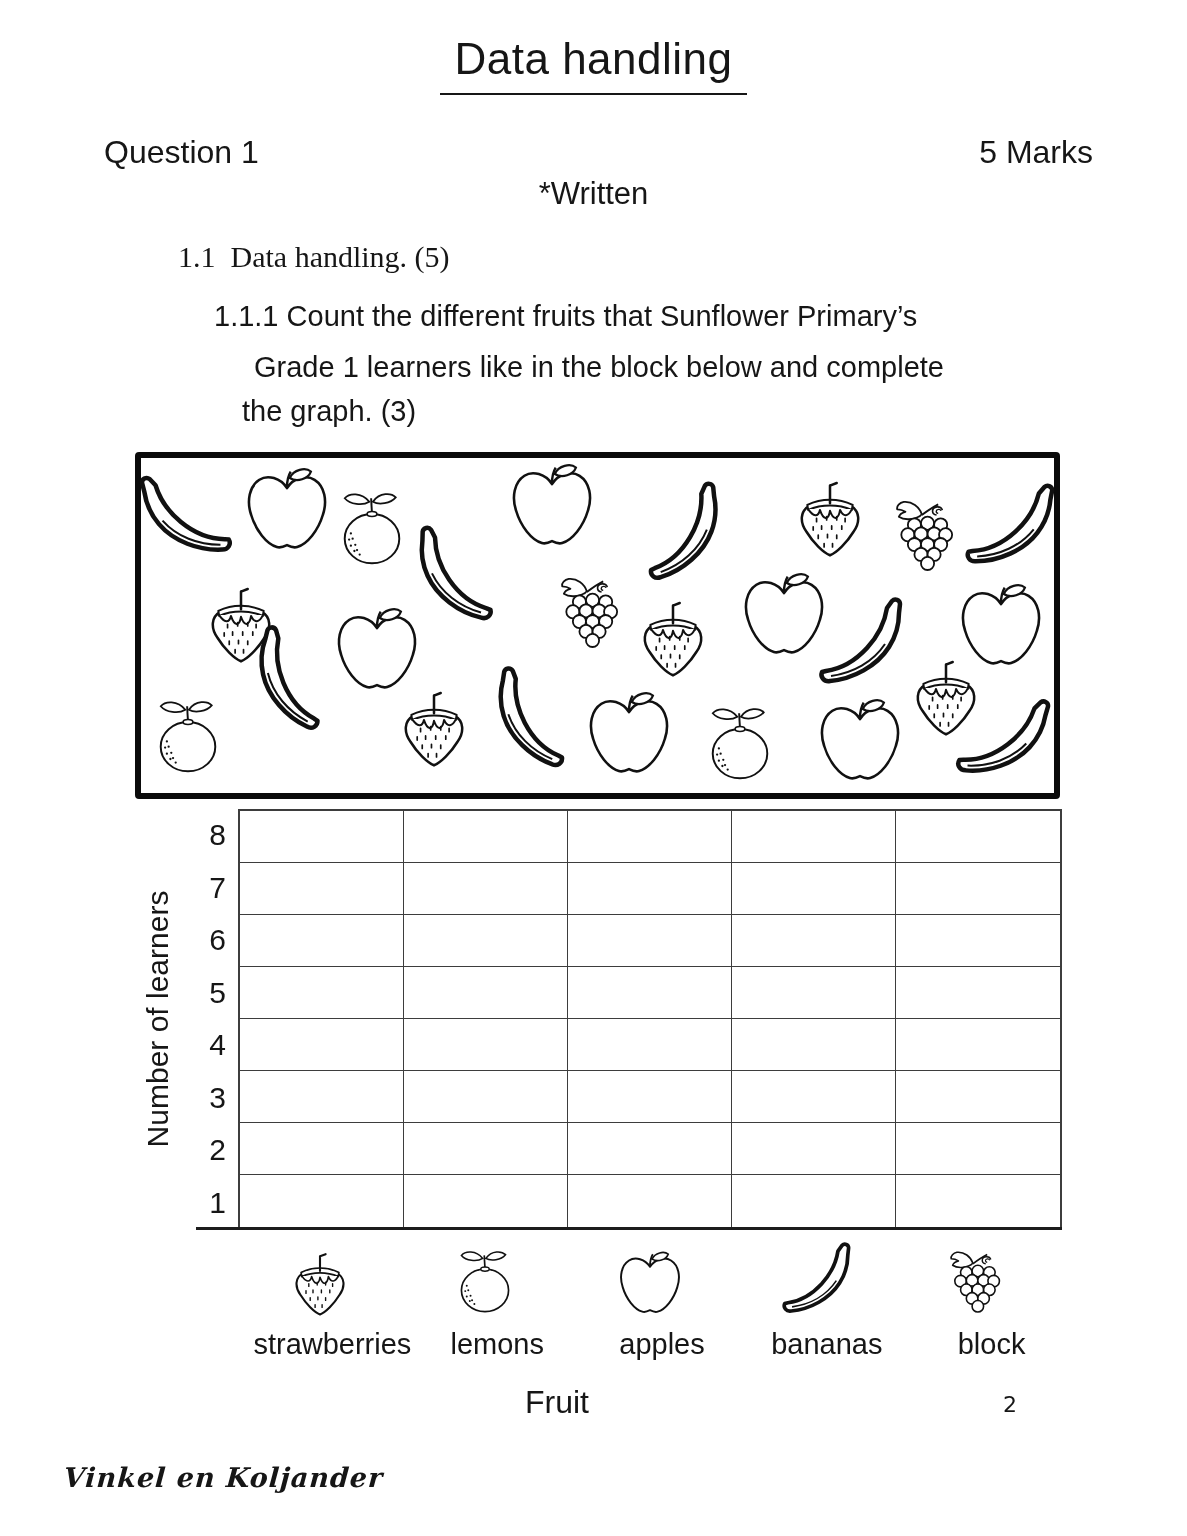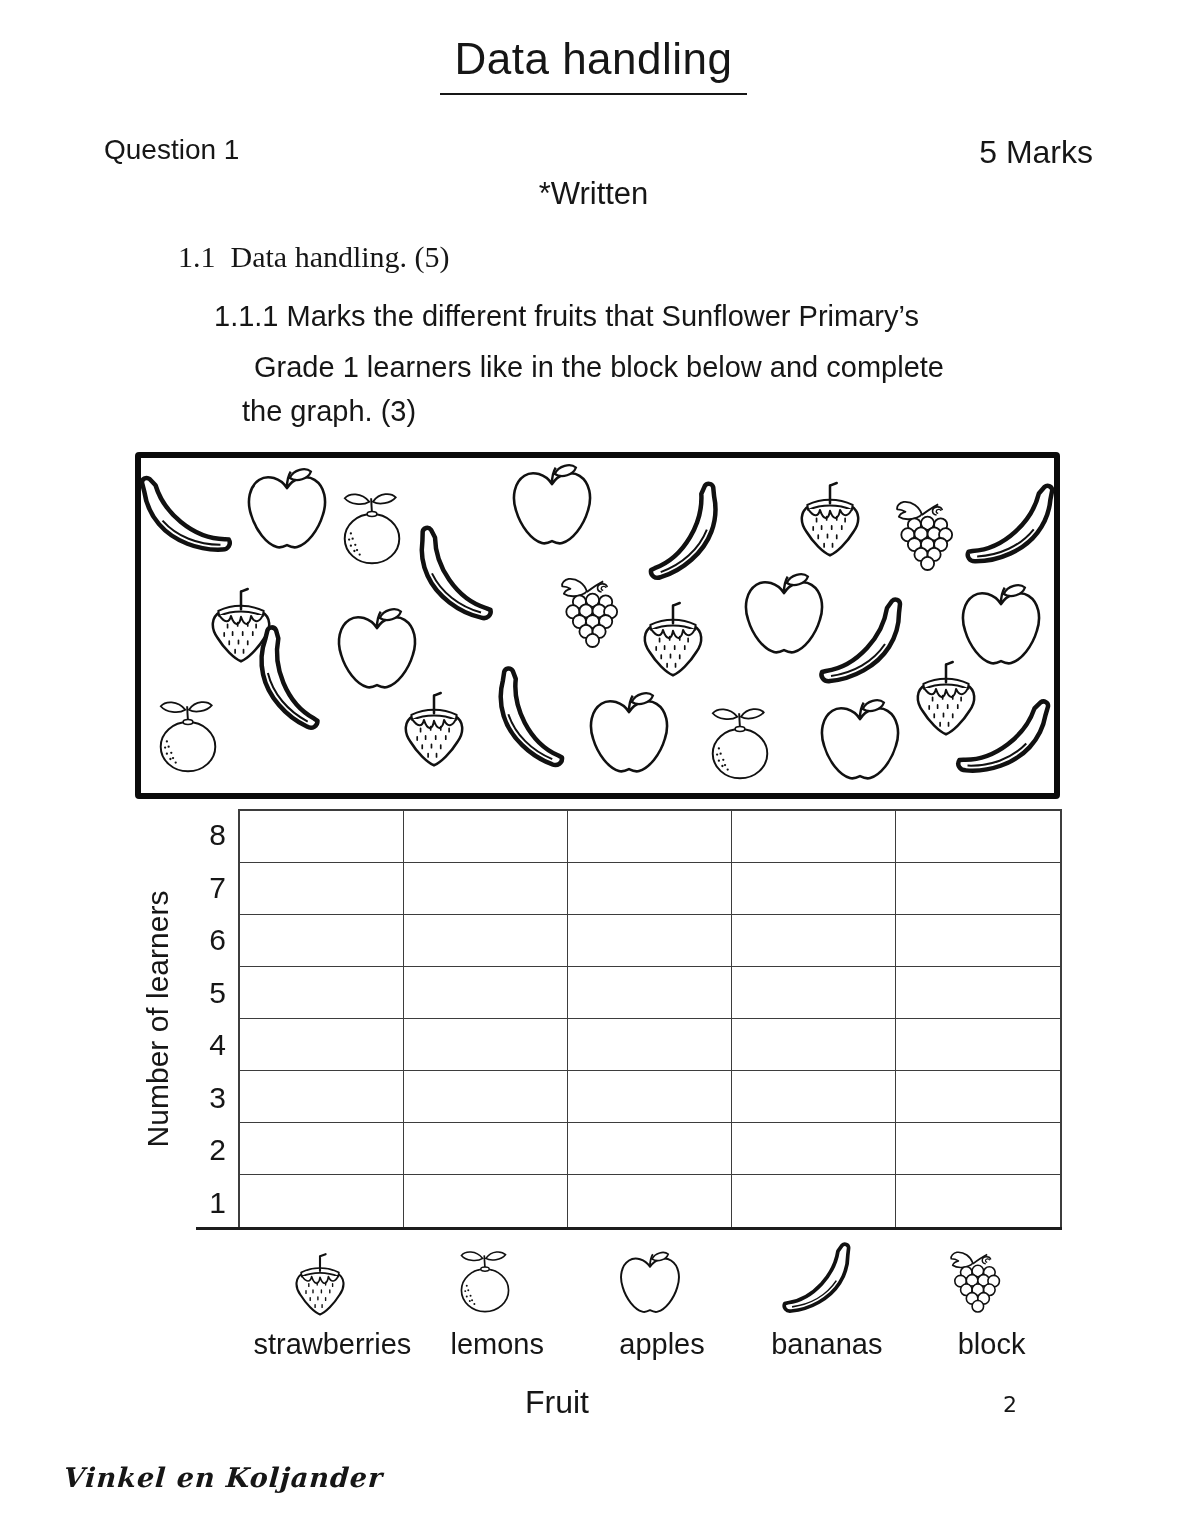--- a/index.html
+++ b/index.html
@@ -9,21 +9,21 @@
     overflow:hidden;
   }
   .abs{position:absolute;}
   .pre{white-space:pre-wrap;}
 
   .title-row{top:34px;left:0;width:100%;text-align:center;}
   .title-row span{
     display:inline-block;font-size:44px;letter-spacing:.5px;
     border-bottom:2.5px solid #161616;padding:0 14px 9px;
   }
-  .question{left:104px;top:134px;font-size:28px;}
+  .question{left:104px;top:134px;font-size:32px;}
   .marks{right:94px;top:134px;font-size:32px;}
   .written{left:0;top:176px;width:100%;text-align:center;font-size:31px;}
   .q11{left:178px;top:240px;font-size:30px;font-family:Liberation Serif, serif;}
   .l1{left:214px;top:300px;font-size:29px;}
   .l2{left:254px;top:351px;font-size:29px;}
   .l3{left:242px;top:395px;font-size:29px;}
 
   .fruit-box{
     left:135px;top:452px;width:913px;height:335px;
     border:6px solid #0b0b0b;border-radius:4px;background:#fff;
@@ -124,21 +124,21 @@
 
   <div class="abs title-row">
     <span>Data handling</span>
   </div>
 
   <div class="abs question">Question 1</div>
   <div class="abs marks">5 Marks</div>
   <div class="abs written">*Written</div>
 
   <div class="abs q11 pre">1.1&nbsp; Data handling. (5)</div>
-  <div class="abs l1 pre">1.1.1 Marks the different fruits that Sunflower Primary’s</div>
+  <div class="abs l1 pre">1.1.1 Count the different fruits that Sunflower Primary’s</div>
   <div class="abs l2 pre">Grade 1 learners like in the block below and complete</div>
   <div class="abs l3 pre">the graph. (3)</div>
 
   <div class="abs fruit-box" id="fruitBox">
       <svg viewBox="0 0 100 100" class="fruit-sprite" style="width: 100px; height: 100px; left: 5.2%; top: 17%; transform: translate(-50%, -50%) rotate(-8deg) scaleX(-1);">
         <use href="#sym-banana"></use>
       </svg>
       <svg viewBox="0 0 100 100" class="fruit-sprite" style="width: 92px; height: 92px; left: 16%; top: 16%; transform: translate(-50%, -50%) rotate(0deg);">
         <use href="#sym-apple"></use>
       </svg>

